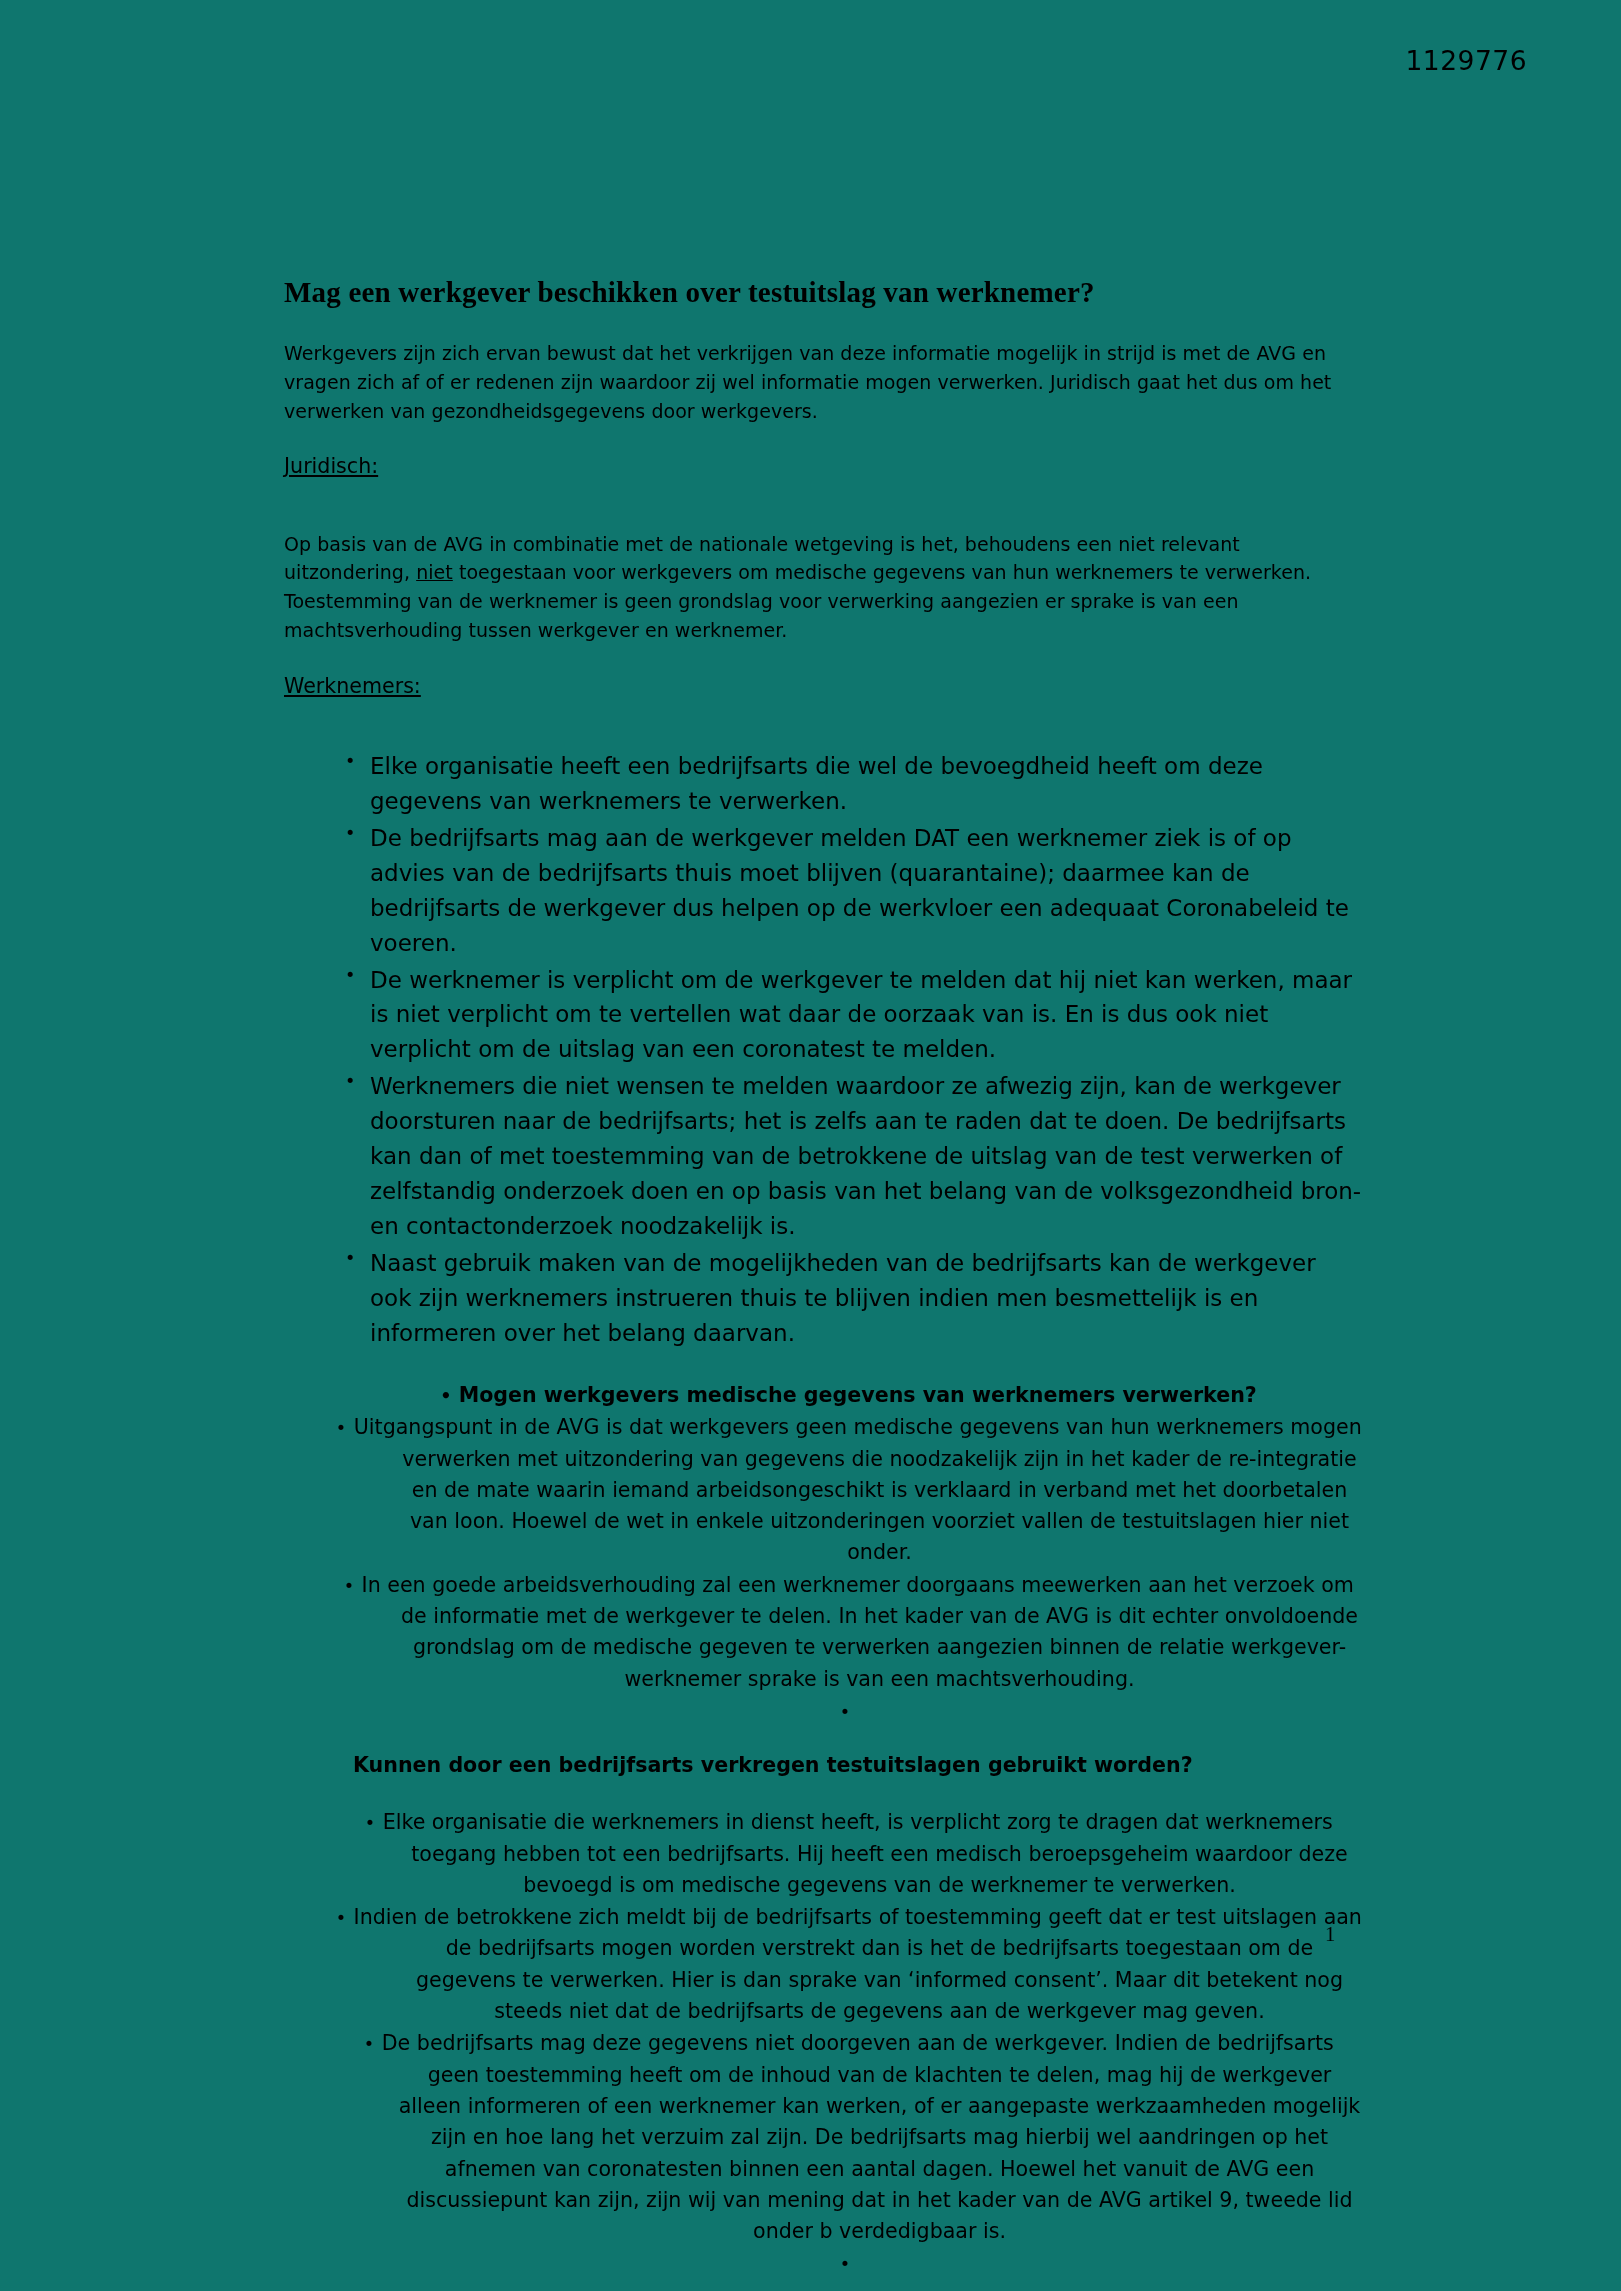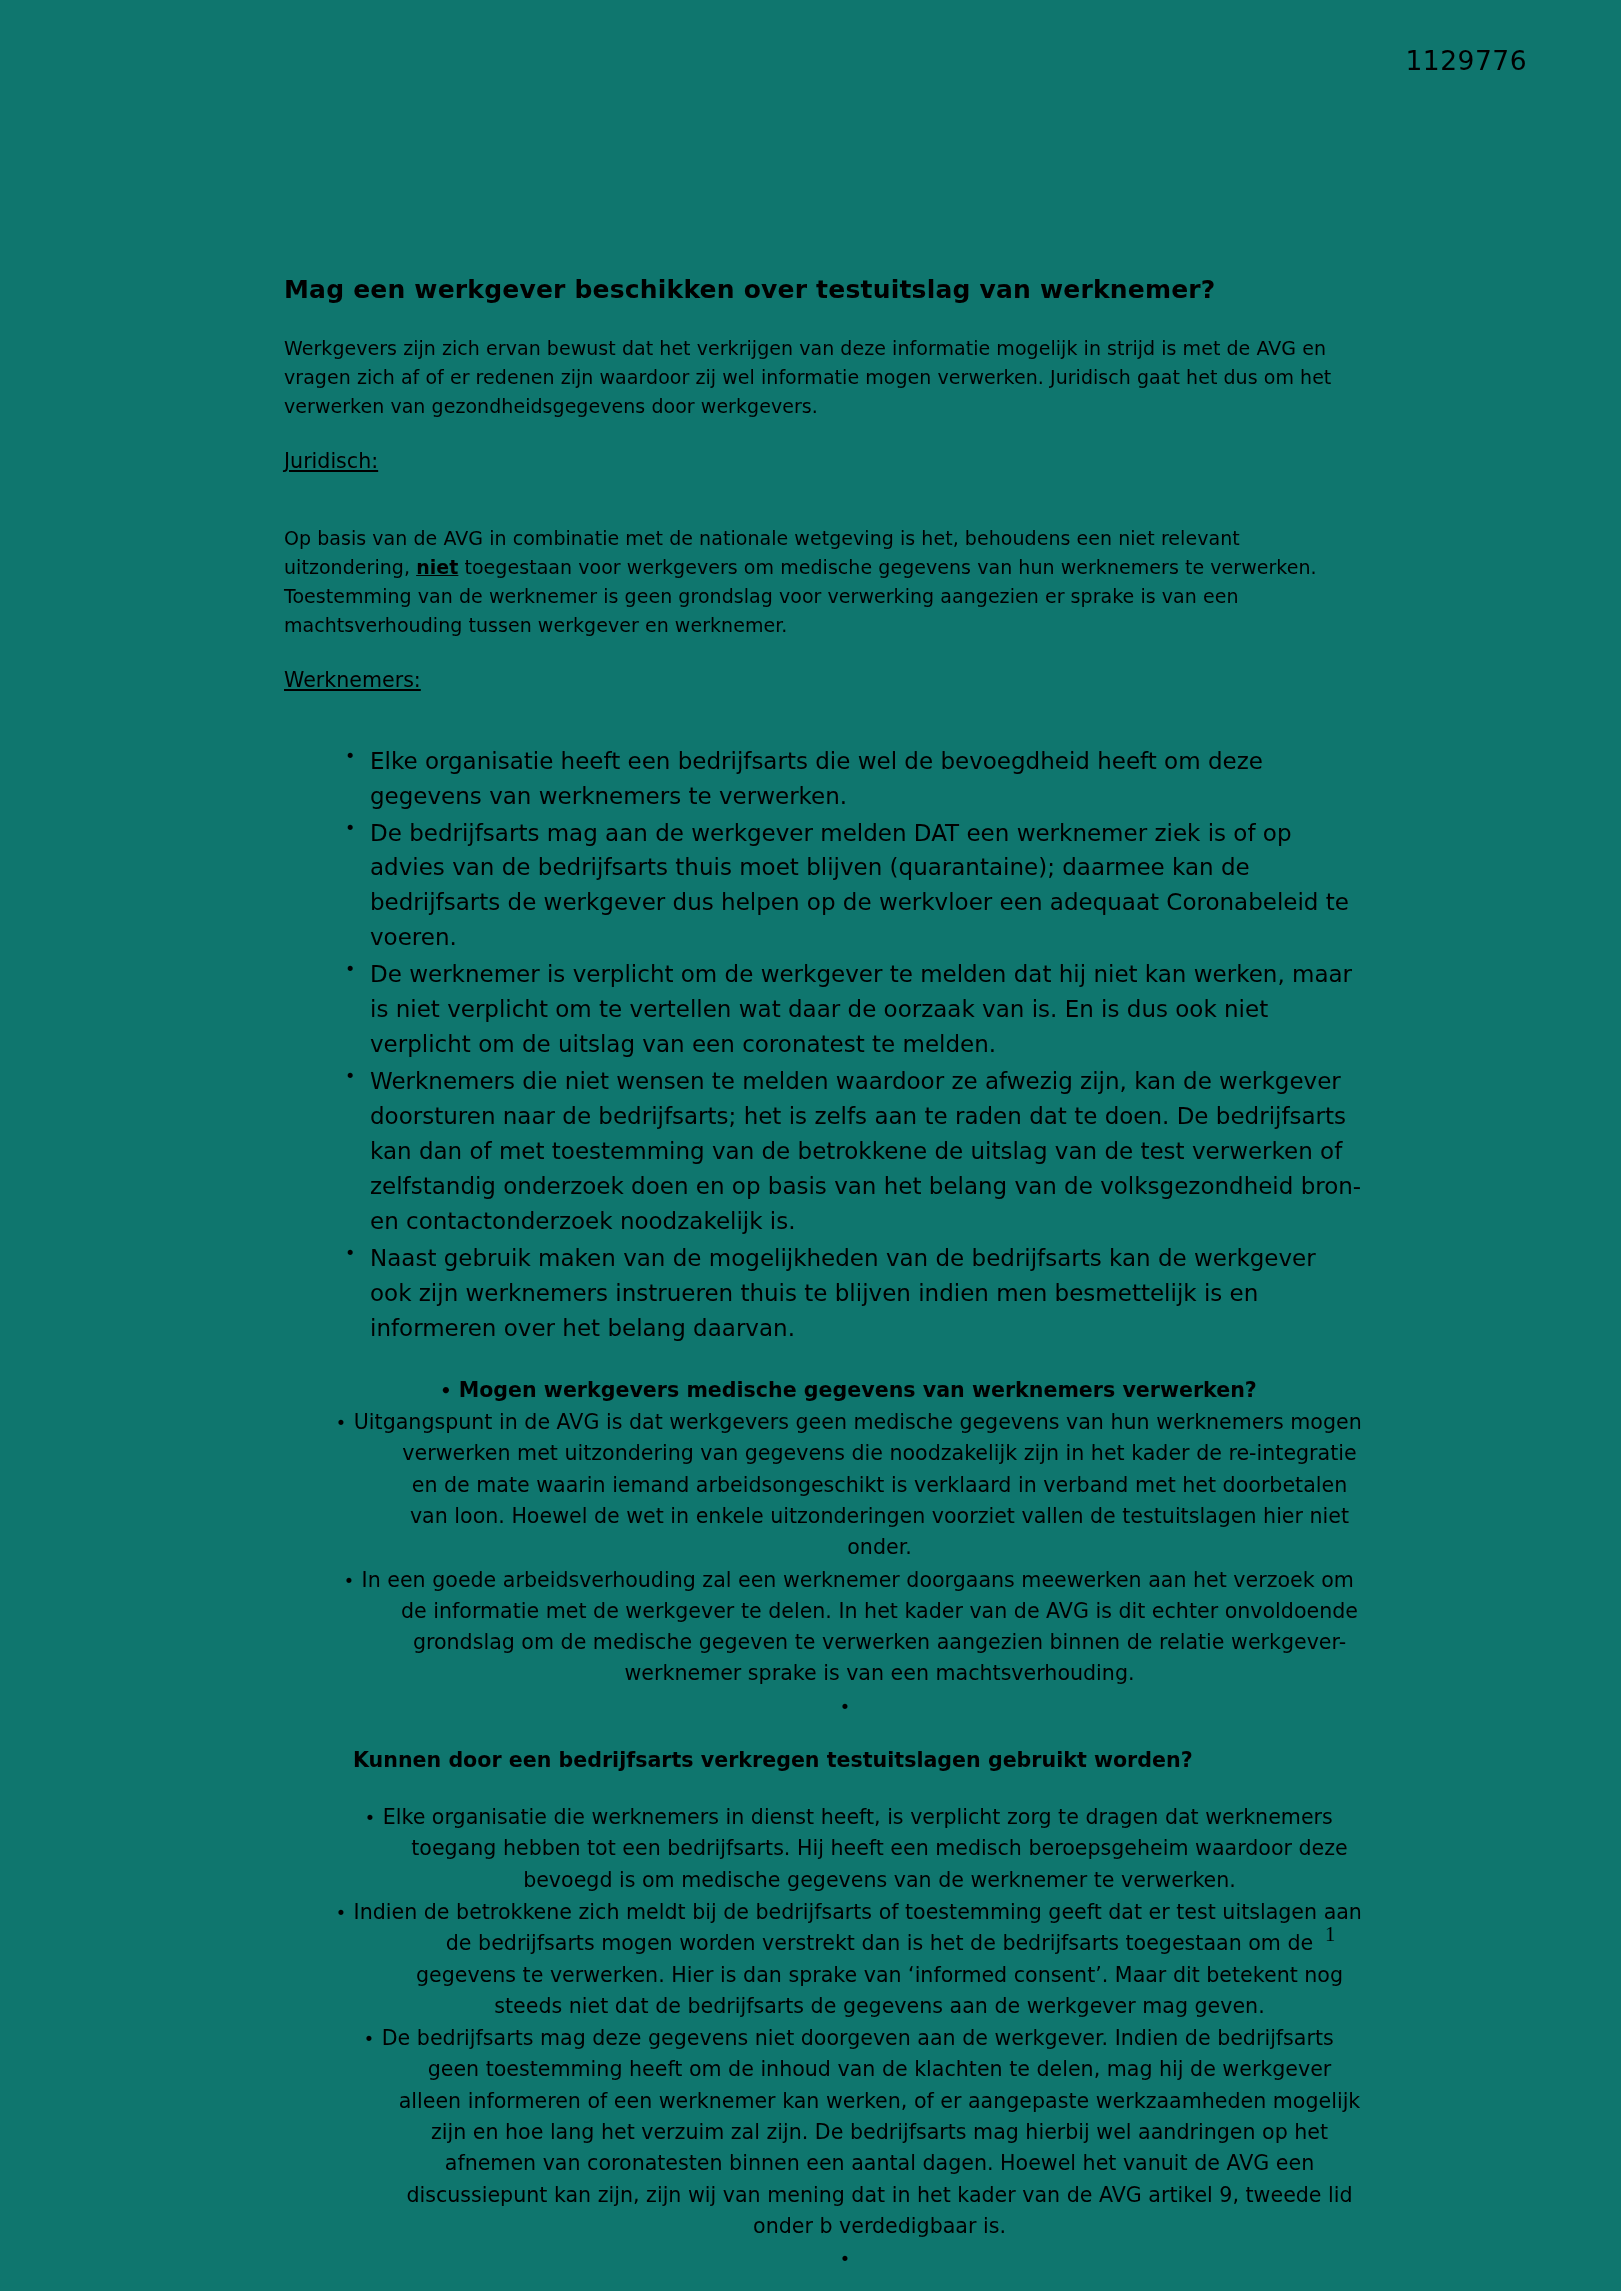--- a/index.html
+++ b/index.html
@@ -28,35 +28,35 @@
     color: #000;
     font-family: "DejaVu Sans", sans-serif;
   }
   .content {
     position: absolute;
     left: 284px;
     top: 274px;
     width: 1078px;
   }
   h1.title {
-    font-size: 25px;
+    font-size: 29px;
     font-weight: bold;
     margin: 0 0 27.4px 0;
     letter-spacing: 0.2px;
     line-height: 1.3;
+    font-family: Liberation Serif, serif;
   }
   p.para {
     font-size: 19px;
     line-height: 1.52;
     margin: 0 0 25.5px 0;
     letter-spacing: 0.05px;
   }
   .u {
     text-decoration: underline;
-    font-weight: bold;
   }
   .label-underline {
     font-size: 20.6px;
     line-height: 1.52;
     margin: 0 0 23.5px 0;
     display: inline-block;
     text-decoration: underline;
   }
   .label-wrap {
     margin: 0 0 23.5px 0;

